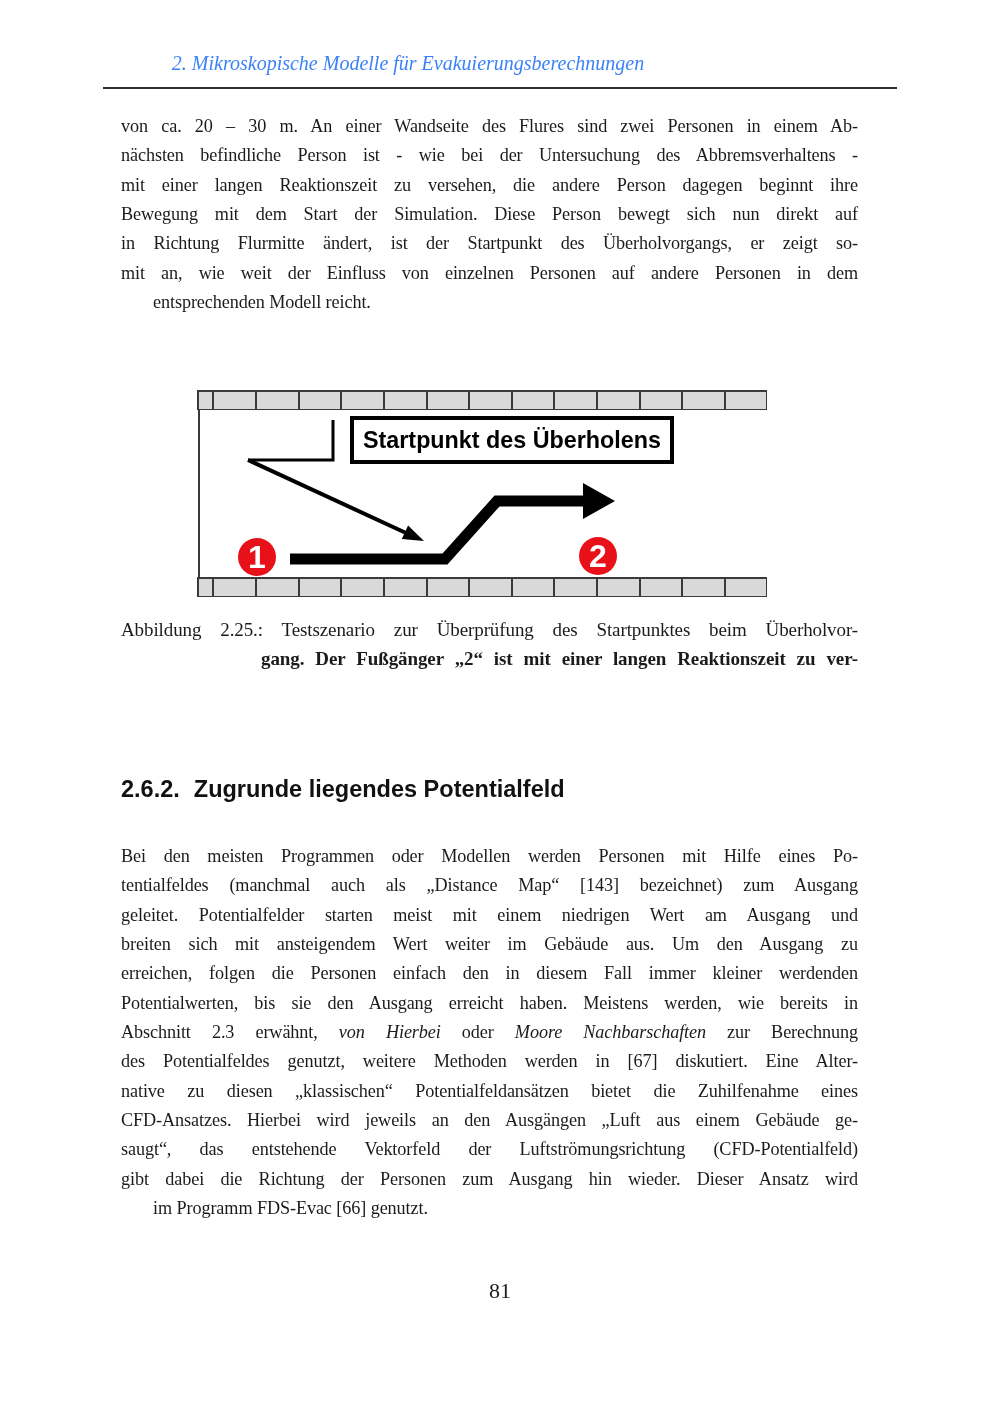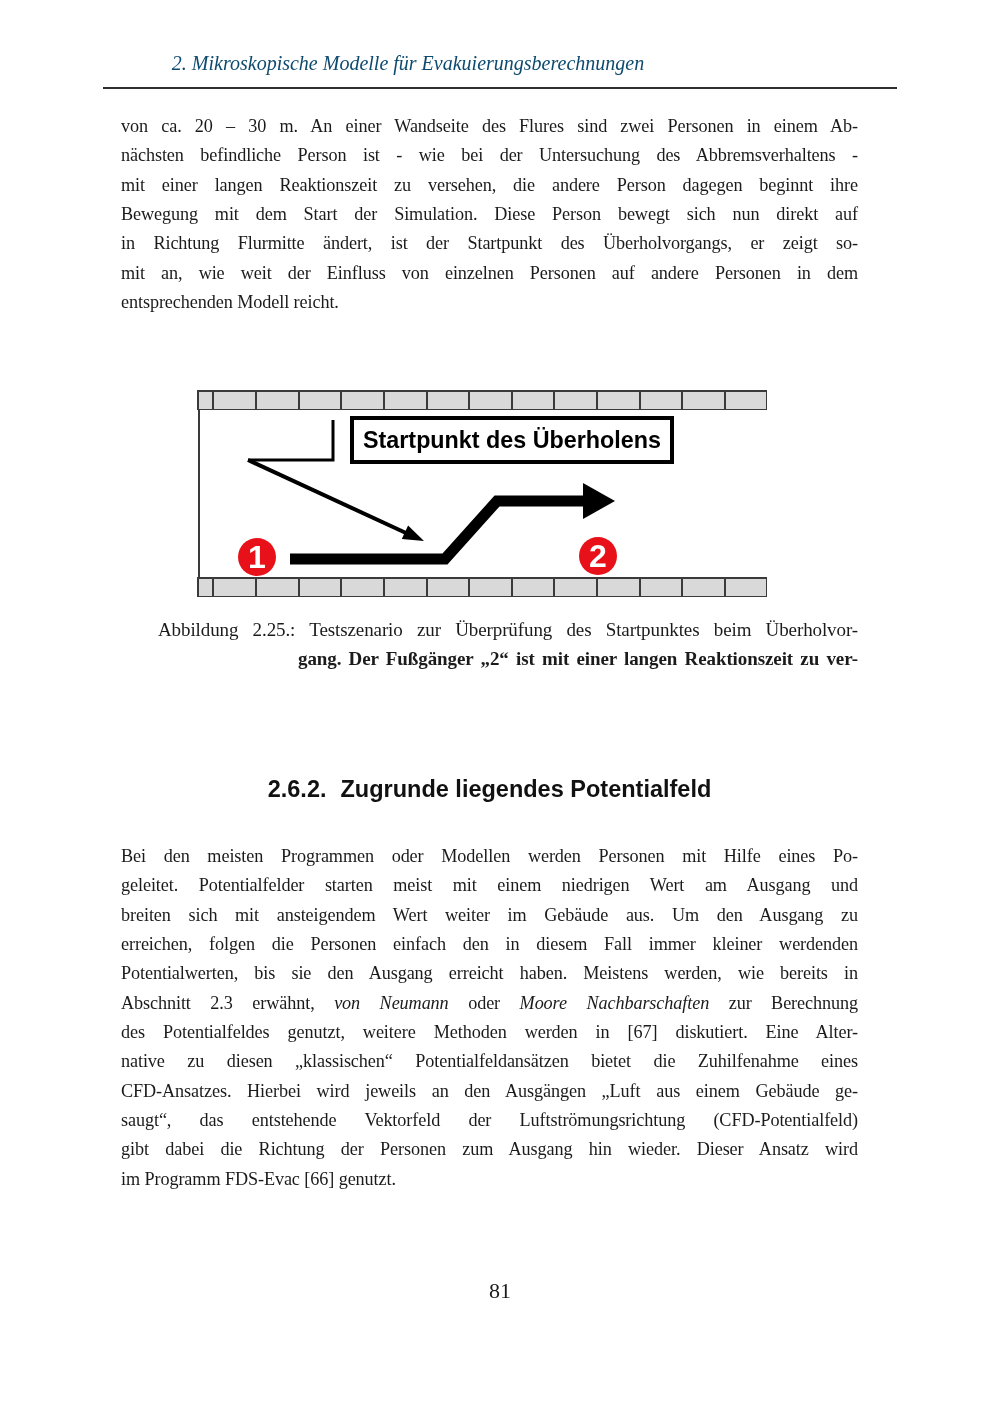--- a/index.html
+++ b/index.html
@@ -3,40 +3,40 @@
 <meta charset="utf-8">
 <style>
   html,body{margin:0;padding:0;background:#ffffff;}
   #page{
     position:relative;width:1000px;height:1414px;background:#ffffff;
     font-family:"Liberation Serif", serif;color:#1b1b1b;overflow:hidden;
   }
   
   .runhead{
     position:absolute;left:0;top:52px;width:816px;text-align:center;
-    font-style:italic;font-size:20px;color:#0c4a6e;
+    font-style:italic;font-size:20px;color:#3b82f6;
   }
   .headrule{position:absolute;left:103px;top:87px;width:794px;height:2px;background:#2e2e2e;}
   
   .para{position:absolute;left:121px;width:737px;font-size:18.2px;letter-spacing:-0.1px;}
   .para .tl{height:29.35px;line-height:29.35px;text-align:justify;text-align-last:justify;white-space:normal;}
-  .para .tl.tl-last{text-align-last:left;}
+  .para .tl.tl-last{text-align-last:left;margin-left:32px;}
   .em{font-style:italic;}
   
   .figwrap{position:absolute;left:197px;top:390px;width:570px;height:207px;text-align:center;}
   
   .caption{position:absolute;left:121px;top:615px;width:737px;font-size:19px;letter-spacing:-0.1px;}
-  .caption .cl{height:29.4px;line-height:29.4px;margin-left:37px;}
+  .caption .cl{height:29.4px;line-height:29.4px;}
   .caption .cl1{text-align:justify;text-align-last:justify;}
   .caption .cl2{padding-left:140px;text-align:justify;text-align-last:justify;font-weight:bold;}
   .caption .cl3{padding-left:140px;}
   
   .sechead{
     position:absolute;left:121px;top:776px;width:737px;
-    font-family:"Liberation Sans", sans-serif;font-weight:bold;font-size:23.5px;color:#111;text-align:center;
+    font-family:"Liberation Sans", sans-serif;font-weight:bold;font-size:23.5px;color:#111;
   }
   .secnum{margin-right:14px;}
   
   .pageno{position:absolute;left:0;top:1278px;width:1000px;text-align:center;font-size:22px;}
 </style>
 </head>
 <body>
 
 <div id="page">
 
@@ -100,25 +100,26 @@
     <div class="cl cl1"><span>Abbildung 2.25.:</span> <span>Testszenario zur Überprüfung des Startpunktes beim Überholvor-</span></div>
     <div class="cl cl2">gang. Der Fußgänger „2“ ist mit einer langen Reaktionszeit zu ver-</div>
   </div>
 
   <div class="sechead">
     <span class="secnum">2.6.2.</span><span>Zugrunde liegendes Potentialfeld</span>
   </div>
 
   <div class="para" style="top:842px;">
       <div class="tl">Bei den meisten Programmen oder Modellen werden Personen mit Hilfe eines Po-</div>
+      <div class="tl">tentialfeldes (manchmal auch als „Distance Map“ [143] bezeichnet) zum Ausgang</div>
       <div class="tl">geleitet. Potentialfelder starten meist mit einem niedrigen Wert am Ausgang und</div>
       <div class="tl">breiten sich mit ansteigendem Wert weiter im Gebäude aus. Um den Ausgang zu</div>
       <div class="tl">erreichen, folgen die Personen einfach den in diesem Fall immer kleiner werdenden</div>
       <div class="tl">Potentialwerten, bis sie den Ausgang erreicht haben. Meistens werden, wie bereits in</div>
-      <div class="tl"><span>Abschnitt 2.3 erwähnt, </span><span class="em">von Neumann</span><span> oder </span><span class="em">Moore Nachbarschaften</span><span> zur Berechnung</span></div>
+      <div class="tl"><span>Abschnitt 2.3 erwähnt, </span><span class="em">von Hierbei</span><span> oder </span><span class="em">Moore Nachbarschaften</span><span> zur Berechnung</span></div>
       <div class="tl">des Potentialfeldes genutzt, weitere Methoden werden in [67] diskutiert. Eine Alter-</div>
       <div class="tl">native zu diesen „klassischen“ Potentialfeldansätzen bietet die Zuhilfenahme eines</div>
       <div class="tl">CFD-Ansatzes. Hierbei wird jeweils an den Ausgängen „Luft aus einem Gebäude ge-</div>
       <div class="tl">saugt“, das entstehende Vektorfeld der Luftströmungsrichtung (CFD-Potentialfeld)</div>
       <div class="tl">gibt dabei die Richtung der Personen zum Ausgang hin wieder. Dieser Ansatz wird</div>
       <div class="tl tl-last">im Programm FDS-Evac [66] genutzt.</div>
     </div>
 
   <div class="pageno">81</div>
 

